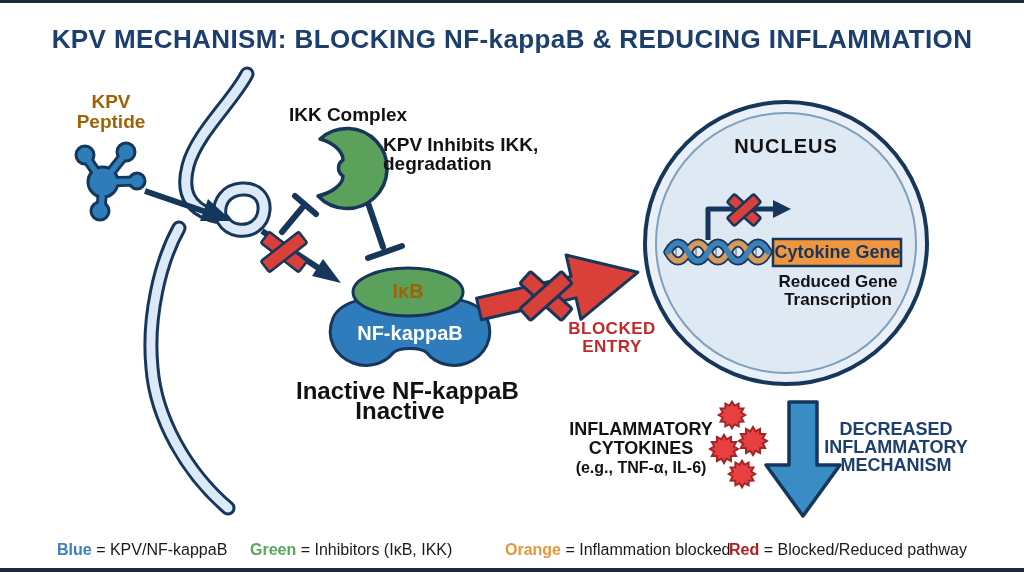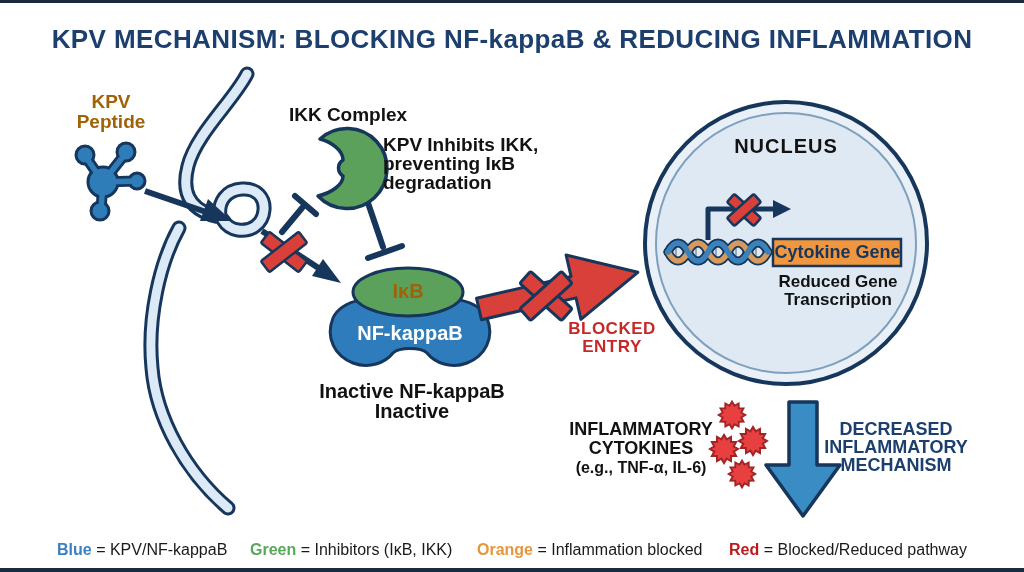--- a/index.html
+++ b/index.html
@@ -8,34 +8,34 @@
   #art{position:absolute;left:0;top:0;}
   .txt{position:absolute;margin:0;white-space:nowrap;}
   .center{text-align:center;}
   .t-title{top:24px;left:0;right:0;text-align:center;font-size:26px;font-weight:800;
            color:#1c3f6e;letter-spacing:.4px;}
   .t-kpv{left:58px;top:92px;width:106px;font-size:19px;font-weight:800;color:#a16207;line-height:20px;}
   .t-ikk{left:270px;top:104px;width:156px;font-size:19px;font-weight:800;color:#121212;}
   .t-iknote{left:383px;top:135px;width:170px;font-size:19px;font-weight:800;color:#121212;line-height:19px;text-align:left;}
   .t-ikb{left:352px;top:280px;width:112px;font-size:20px;font-weight:800;color:#a16207;}
   .t-nfkb{left:334px;top:322px;width:152px;font-size:20px;font-weight:800;color:#ffffff;}
-  .t-inactive{left:308px;top:381px;width:208px;font-size:20px;font-weight:800;color:#121212;line-height:20px;}
+  .t-inactive{left:296px;top:381px;width:208px;font-size:24px;font-weight:800;color:#121212;line-height:20px;}
   .t-blocked{left:553px;top:320px;width:118px;font-size:17px;font-weight:800;color:#c62828;line-height:18px;letter-spacing:.5px;}
   .t-nucleus{left:706px;top:135px;width:160px;font-size:20px;font-weight:800;color:#121212;letter-spacing:1px;}
   .t-gene{left:774px;top:239px;width:127px;height:27px;display:flex;align-items:center;justify-content:center;
           font-size:18px;font-weight:800;color:#16365c;}
   .t-reduced{left:755px;top:273px;width:166px;font-size:17px;font-weight:800;color:#121212;line-height:18px;}
   .t-cyto{left:545px;top:420px;width:192px;font-size:18px;font-weight:800;color:#121212;line-height:19px;}
   .t-cyto .sub{font-size:16px;}
   .t-resp{left:798px;top:420px;width:196px;font-size:18px;font-weight:800;color:#1c3f6e;line-height:18px;}
   .lg{top:541px;font-size:16px;color:#1a1a1a;}
   .lg b{font-weight:700;}
   .lg-blue b{color:#3c80c0;}
   .lg-green b{color:#58a85a;}
-  .lg-orange b{color:#e8963c;}
+  .lg-orange b{color:#e8963c;margin-left:28px;}
   .lg-red b{color:#b91c1c;}
   .lg1{left:57px;} .lg2{left:250px;} .lg3{left:477px;} .lg4{left:729px;}
 </style>
 </head>
 <body>
 
 <div id="stage">
 
   <svg id="art" width="1024" height="572" viewBox="0 0 1024 572">
     <defs>
@@ -161,21 +161,20 @@
 
   <div class="txt t-kpv center">
     <div>KPV</div>
     <div>Peptide</div>
   </div>
 
   <div class="txt t-ikk center">IKK Complex</div>
 
   <div class="txt t-iknote">
     <div>KPV Inhibits IKK,</div>
-    <div>preventing IκB</div>
     <div>degradation</div>
   </div>
 
   <div class="txt t-ikb center">IκB</div>
   <div class="txt t-nfkb center">NF-kappaB</div>
 
   <div class="txt t-inactive center">
     <div>Inactive NF-kappaB</div>
     <div>Inactive</div>
   </div>

